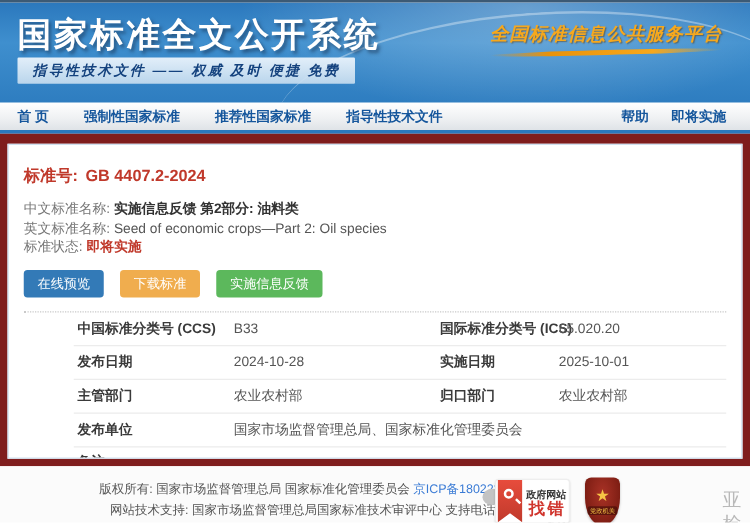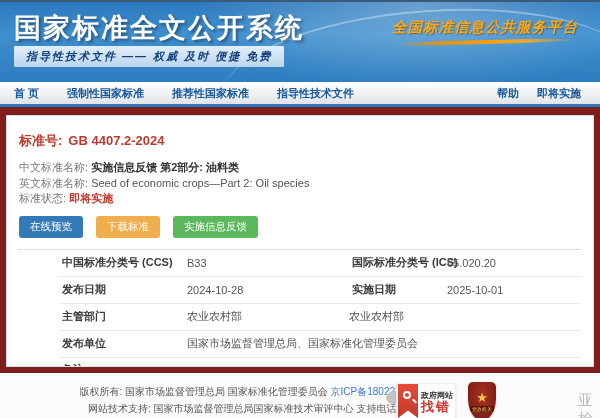--- a/index.html
+++ b/index.html
@@ -120,21 +120,21 @@
   .wechat-icon::after {
     content:""; position:absolute; right:-4px; bottom:-2px; width:10px; height:8px;
     background:#d2d2d2; border-radius:50%;
   }
 
   .badge-find-error {
     position:absolute; right:138px; top:4px; z-index:2;
     width:60px; height:36px; background:#ffffff;
     border:1px solid #eee; border-radius:3px;
     box-shadow:0 1px 2px rgba(0,0,0,0.15);
-    display:flex; align-items:center; cursor:pointer;
+    display:flex; align-items:center; cursor:pointer;text-align:right;
   }
   .pennant {
     width:20px; height:34px; margin-left:1px;
     background:linear-gradient(180deg,#e74c3c,#c0392b);
     clip-path:polygon(0 0, 100% 0, 100% 100%, 50% 78%, 0 100%);
     position:relative; flex:none;
   }
   .mag { position:absolute; left:5px; top:7px; width:8px; height:8px; border:2px solid #fff; border-radius:50%; }
   .mag::after { content:""; position:absolute; left:7px; top:7px; width:5px; height:2px; background:#fff; transform:rotate(45deg); }
   .bfe-text { margin-left:3px; line-height:11px; }
@@ -214,20 +214,21 @@
       </div>
       <div class="info-row">
         <div class="cell-label">发布日期</div>
         <div class="cell-value">2024-10-28</div>
         <div class="cell-label">实施日期</div>
         <div class="cell-value">2025-10-01</div>
       </div>
       <div class="info-row">
         <div class="cell-label">主管部门</div>
         <div class="cell-value">农业农村部</div>
+        <div class="cell-label">归口部门</div>
         <div class="cell-value">农业农村部</div>
       </div>
       <div class="info-row span">
         <div class="cell-label">发布单位</div>
         <div class="cell-value">国家市场监督管理总局、国家标准化管理委员会</div>
       </div>
       <div class="info-row span">
         <div class="cell-label">备注</div>
         <div class="cell-value"></div>
       </div>

